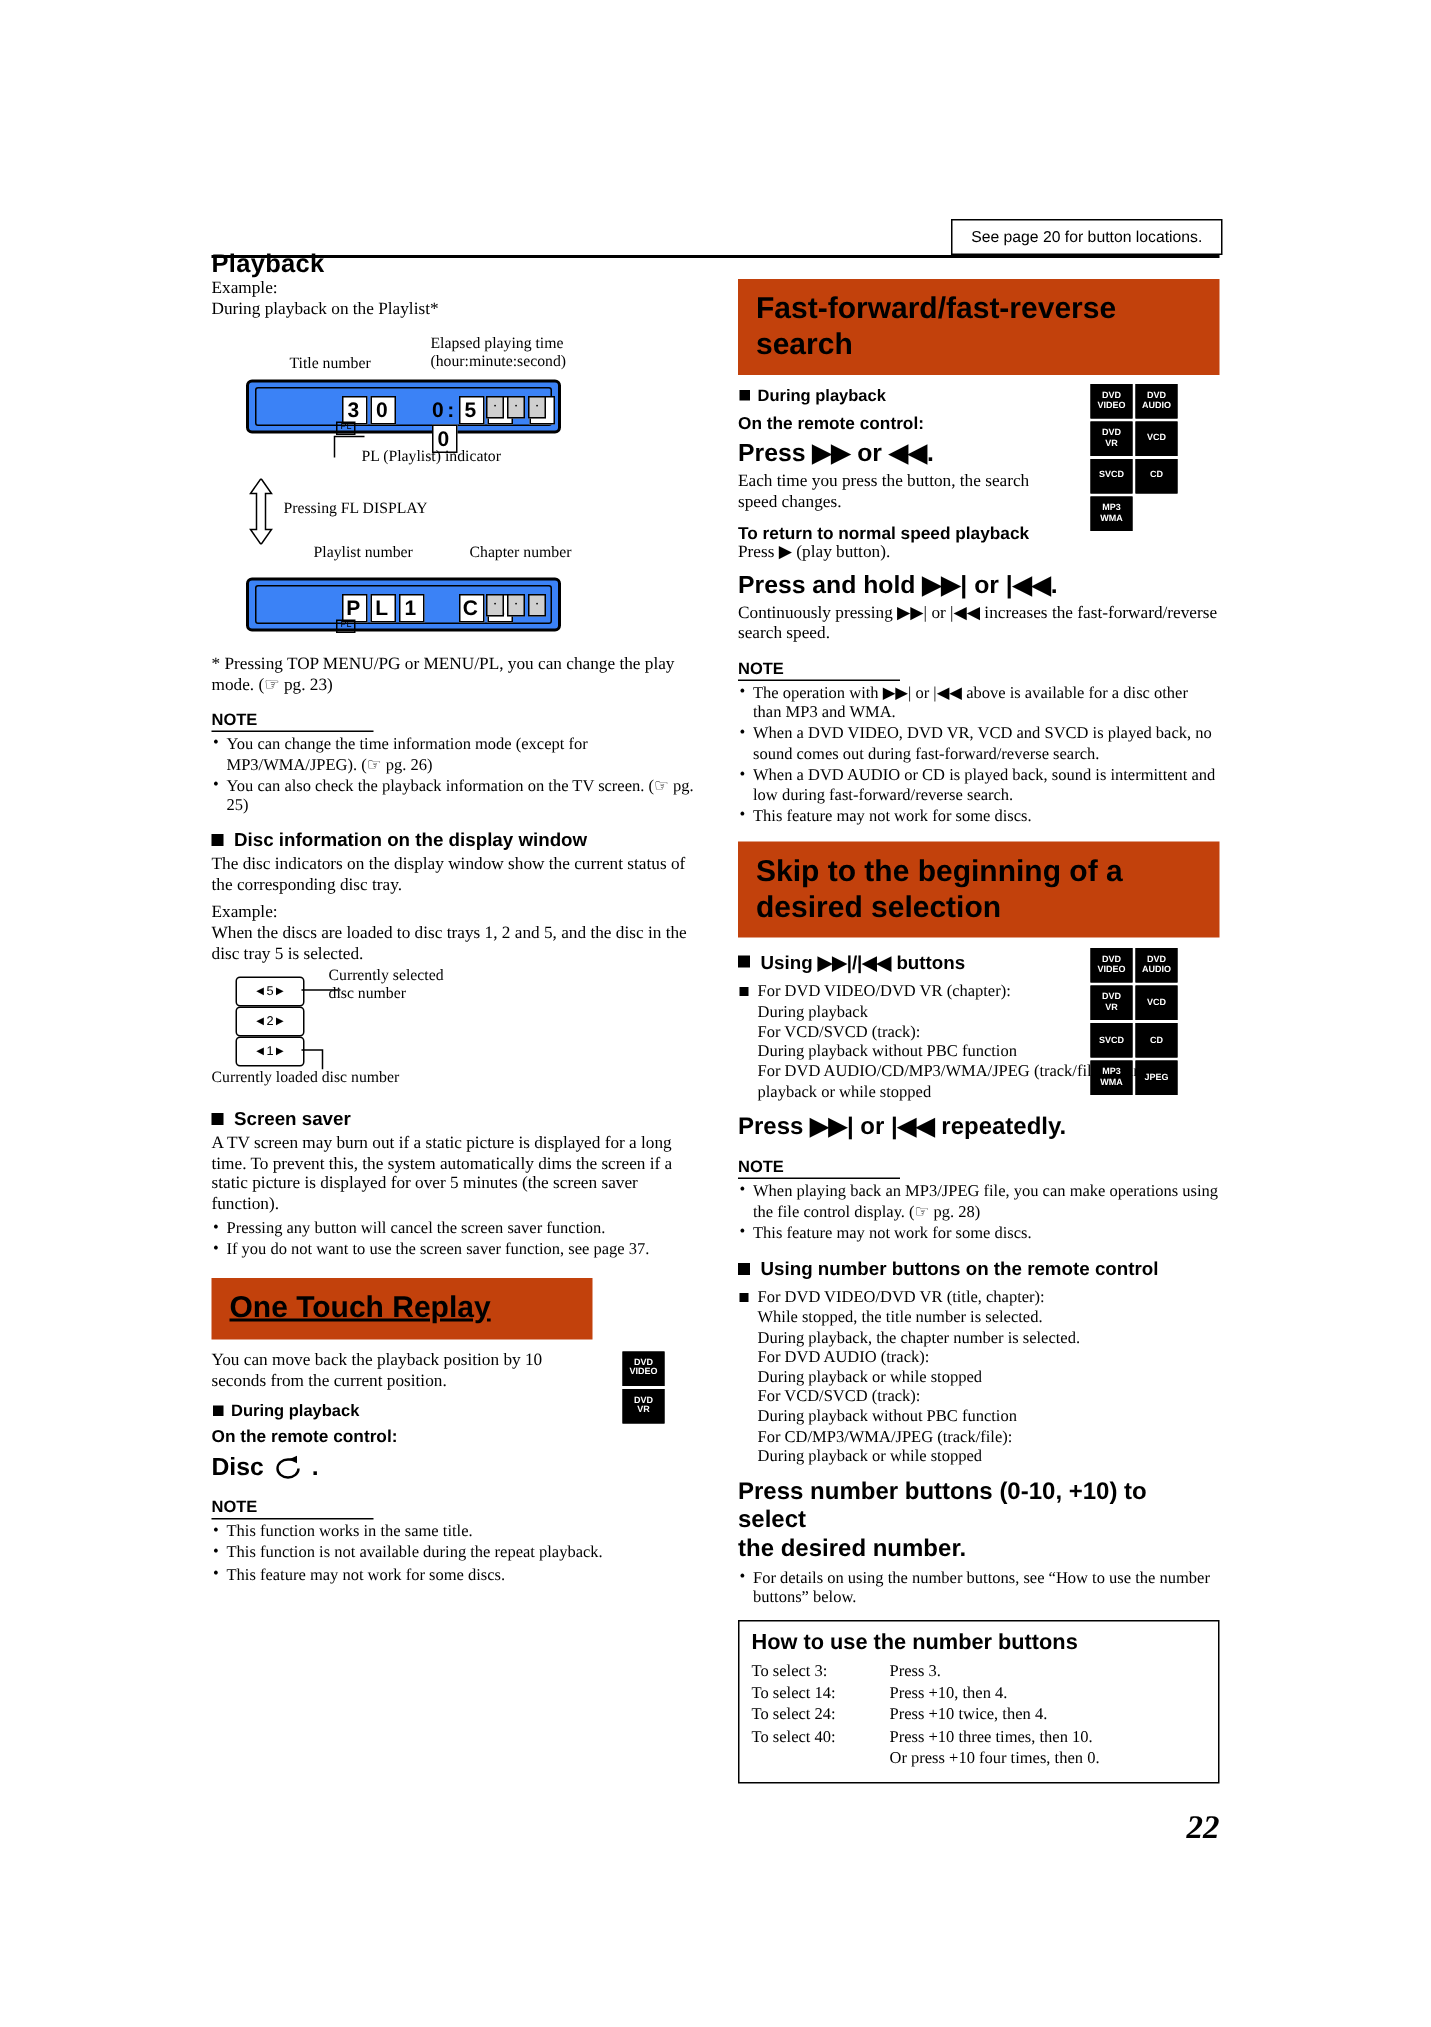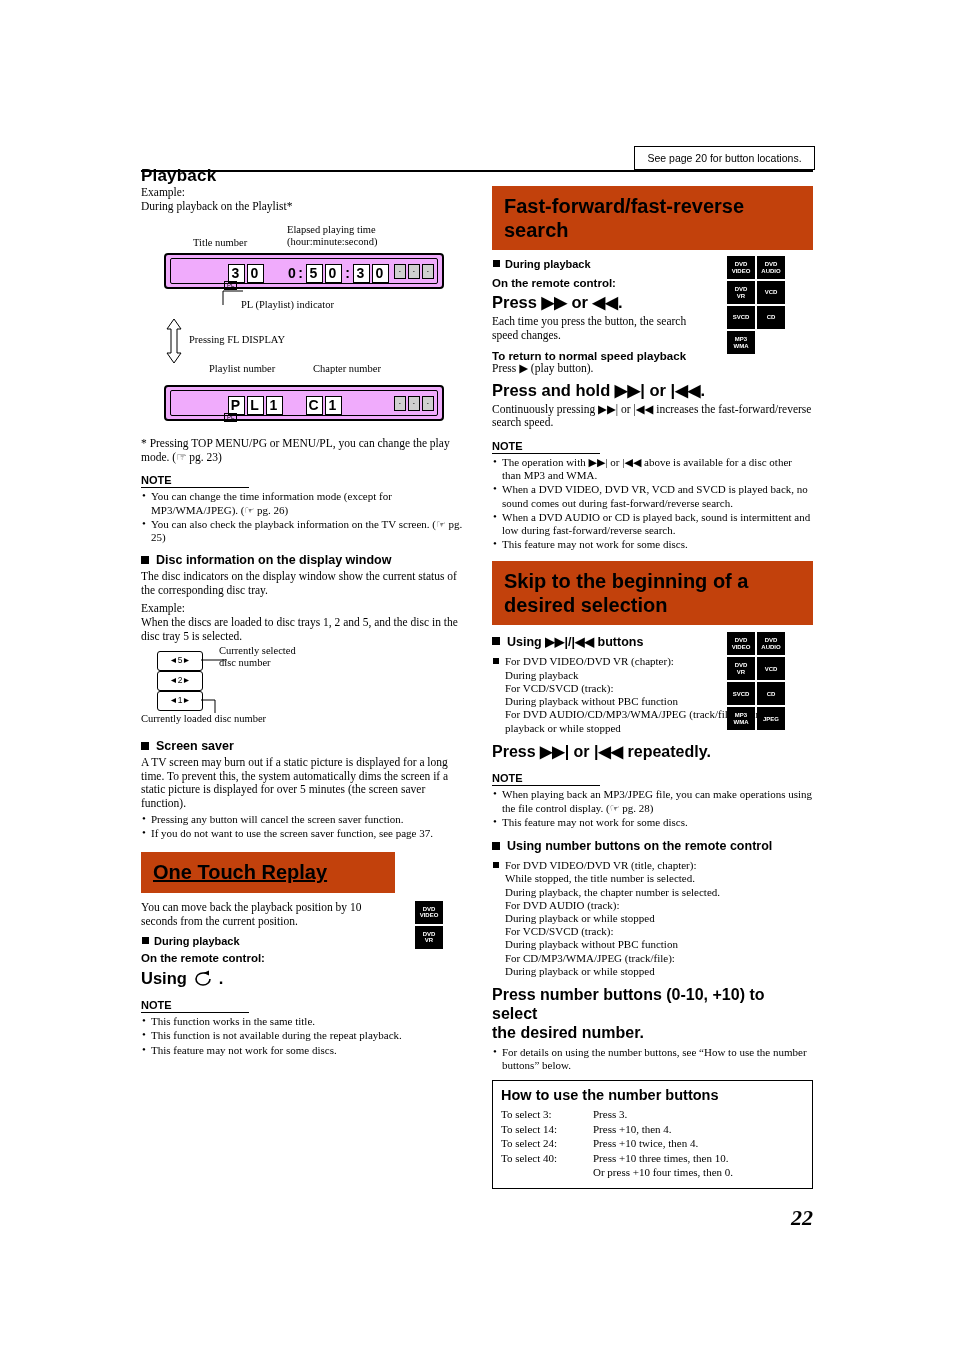--- a/index.html
+++ b/index.html
@@ -95,22 +95,22 @@
   .press2{
     font-family:"Liberation Sans", sans-serif;
     font-weight:bold;font-size:16px;line-height:19px;
   }
   .bold-sans-sm{
     font-family:"Liberation Sans", sans-serif;font-weight:bold;font-size:11.5px;
   }
 
   
   .disp{
-    position:relative;width:280px;height:36px;border:2px solid #000;border-radius:4px;
-    background:#f0abfc;box-sizing:border-box;
+    position:relative;width:210px;height:36px;border:2px solid #000;border-radius:4px;
+    background:#3b82f6;box-sizing:border-box;
   }
   .disp .inner{
     position:absolute;left:4px;top:3px;right:4px;bottom:3px;border:1px solid #000;border-radius:2px;
   }
   .seg{
     font-family:"Liberation Sans", sans-serif;
     font-weight:bold;font-size:16px;letter-spacing:2px;
     position:absolute;
   }
   .seg .cell{
@@ -281,21 +281,21 @@
           <span>DVD</span>
             <span>VR</span>
         </div>
       </div>
     </div>
 
     <div class="sq-s" style="margin-top:7px;">During playback</div>
     <div class="bold-sans-sm" style="margin-top:5px;">On the remote control:</div>
 
     <div class="press" style="margin-top:4px;display:flex;align-items:center;gap:6px;">
-      <span>Using</span>
+      <span>Disc</span>
       <svg width="20" height="16" viewBox="0 0 20 16">
         <path d="M17,9 A7,6 0 1 1 10,3 L15,3" fill="none" stroke="#000" stroke-width="1.6"></path>
         <path d="M16,0.5 L10.5,3 L16,5.5 Z" fill="#000"></path>
       </svg>
       <span>.</span>
     </div>
 
     <div style="margin-top:7px;">
       <div class="note-ttl">NOTE</div>
       <ul class="dots">

